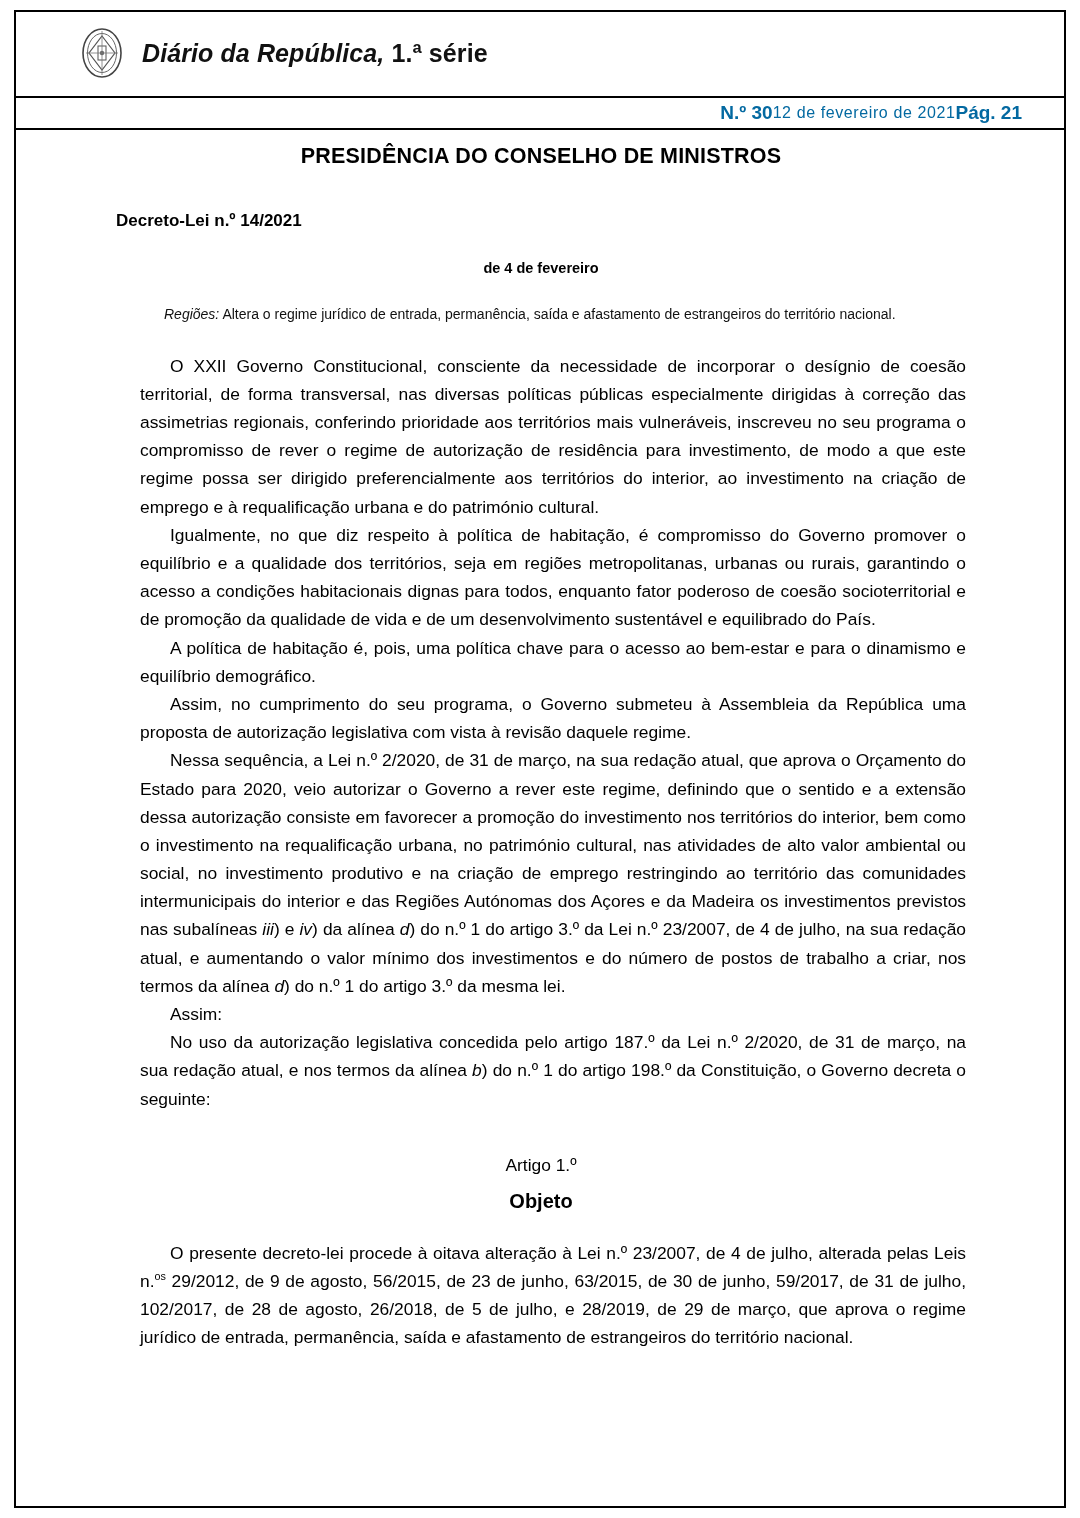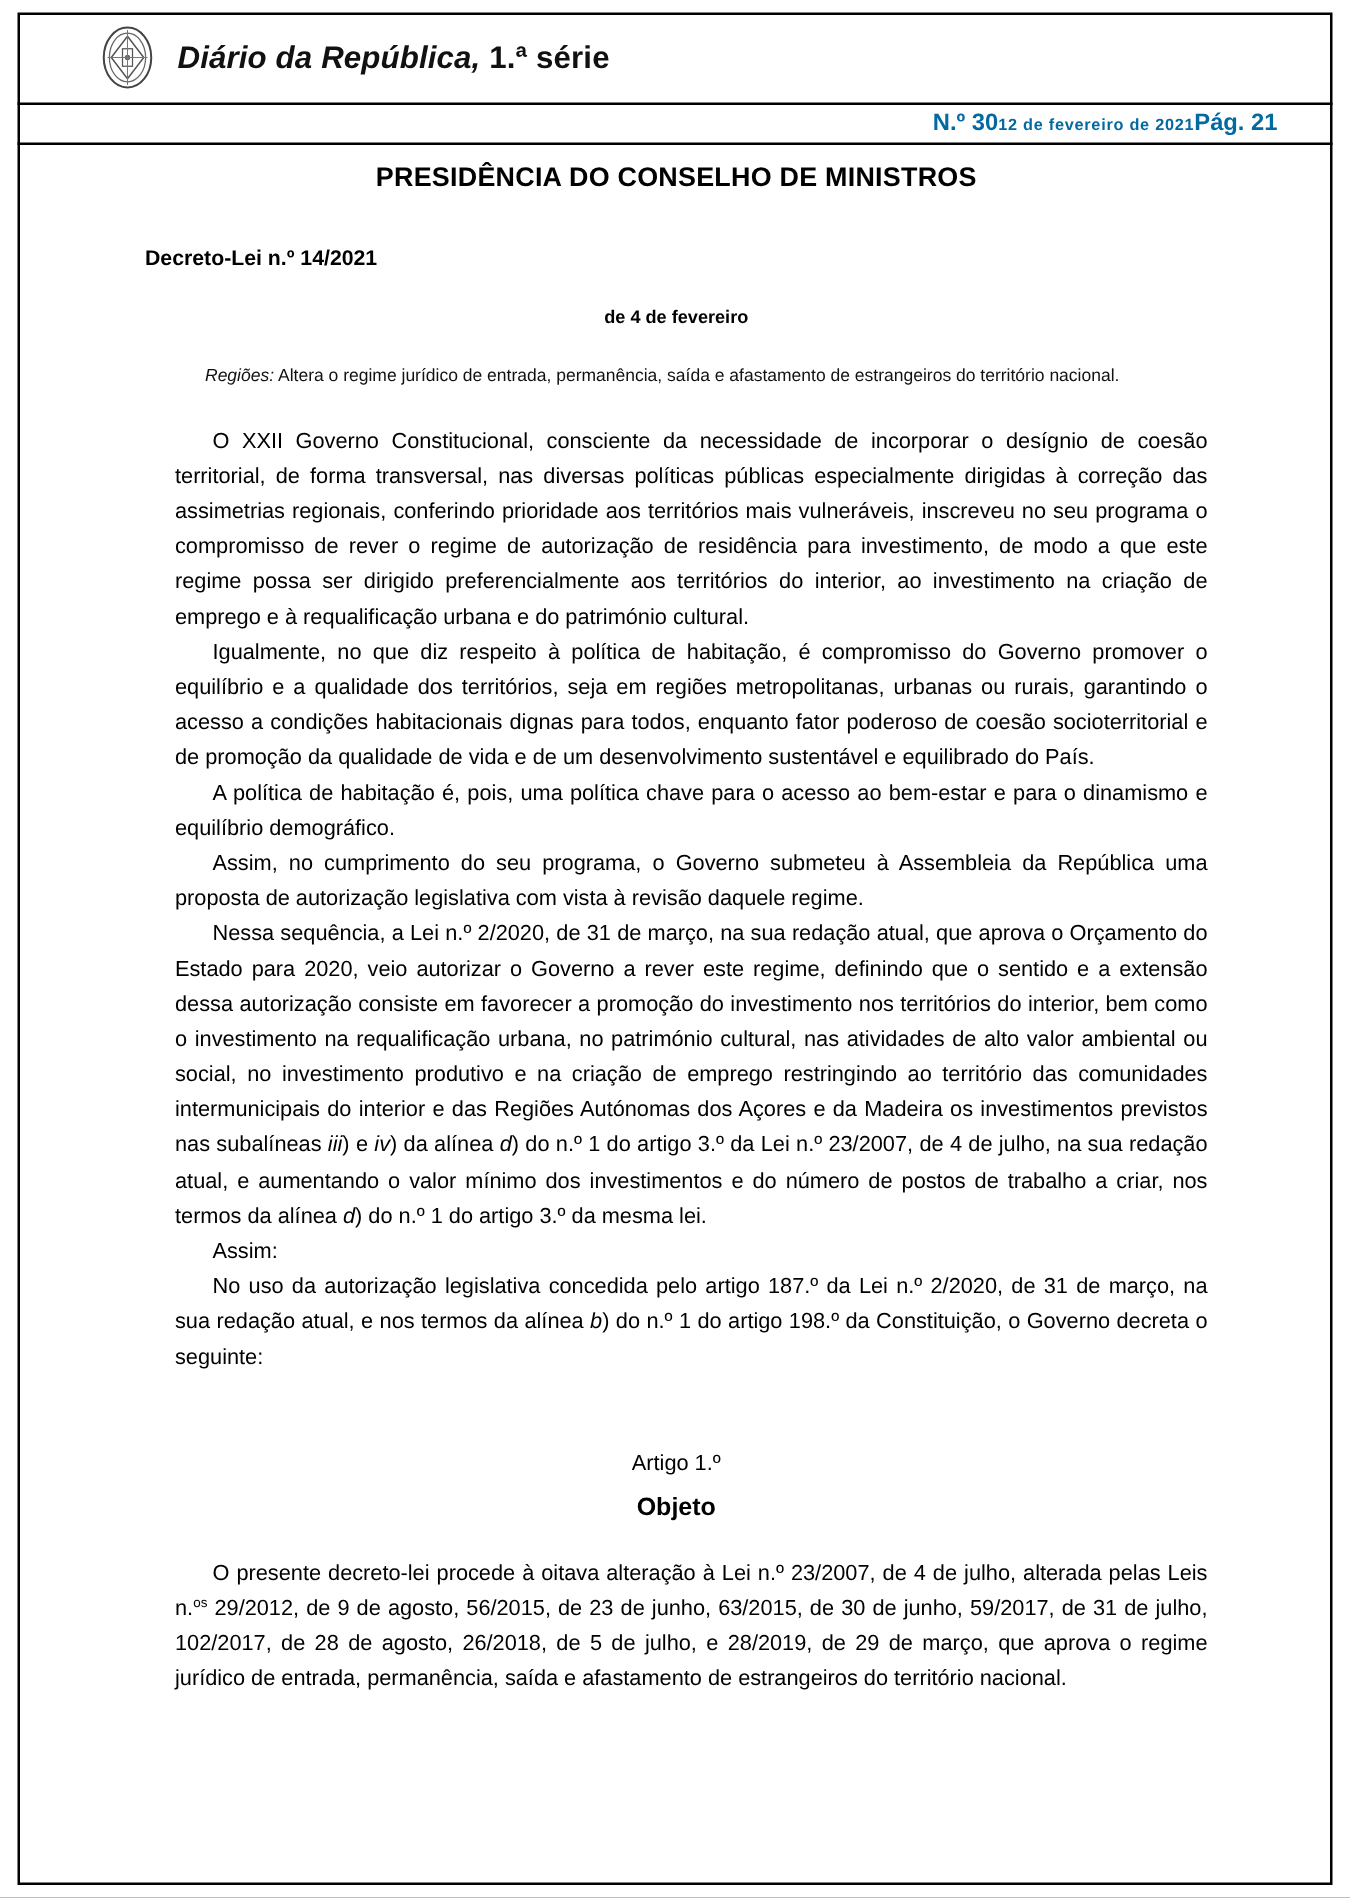--- a/index.html
+++ b/index.html
@@ -32,21 +32,21 @@
     left: 14px; top: 10px; right: 14px; bottom: 10px;
     padding: 0 38px;
     box-sizing: border-box;
   }
 
   
   .masthead {
     display: flex;
     align-items: center;
     gap: 18px;
-    height: 72px;
+    height: 86px;
     padding-left: 28px;
   }
   .emblem {
     width: 44px;
     height: 52px;
     flex: 0 0 auto;
   }
   .masthead-title {
     font-size: 25px;
     font-weight: bold;
@@ -65,22 +65,22 @@
     display: flex;
     align-items: center;
     justify-content: flex-end;
     height: 30px;
     font-size: 19px;
     font-weight: bold;
     color: #0369a1;
     padding: 0 6px;
   }
   .header-row .center {
-    font-weight: bold;
-    font-size: 13px;
+    font-weight: normal;
+    font-size: 16px;
     letter-spacing: 0.6px;
   }
 
   
   .content {
     padding: 0 62px 0 64px;
   }
   .org-title {
     text-align: center;
     font-size: 21.5px;
@@ -118,21 +118,21 @@
     margin-left: 24px;
   }
   .body-text p {
     margin: 0;
     text-indent: 30px;
   }
 
   .artigo {
     text-align: center;
     font-size: 17.4px;
-    margin-top: 61px;
+    margin-top: 42px;
   }
   .artigo-sub {
     text-align: center;
     font-size: 20px;
     font-weight: bold;
     margin-top: 14px;
   }
   .after-artigo { margin-top: 26px; }
 
   i.it { font-style: italic; }

